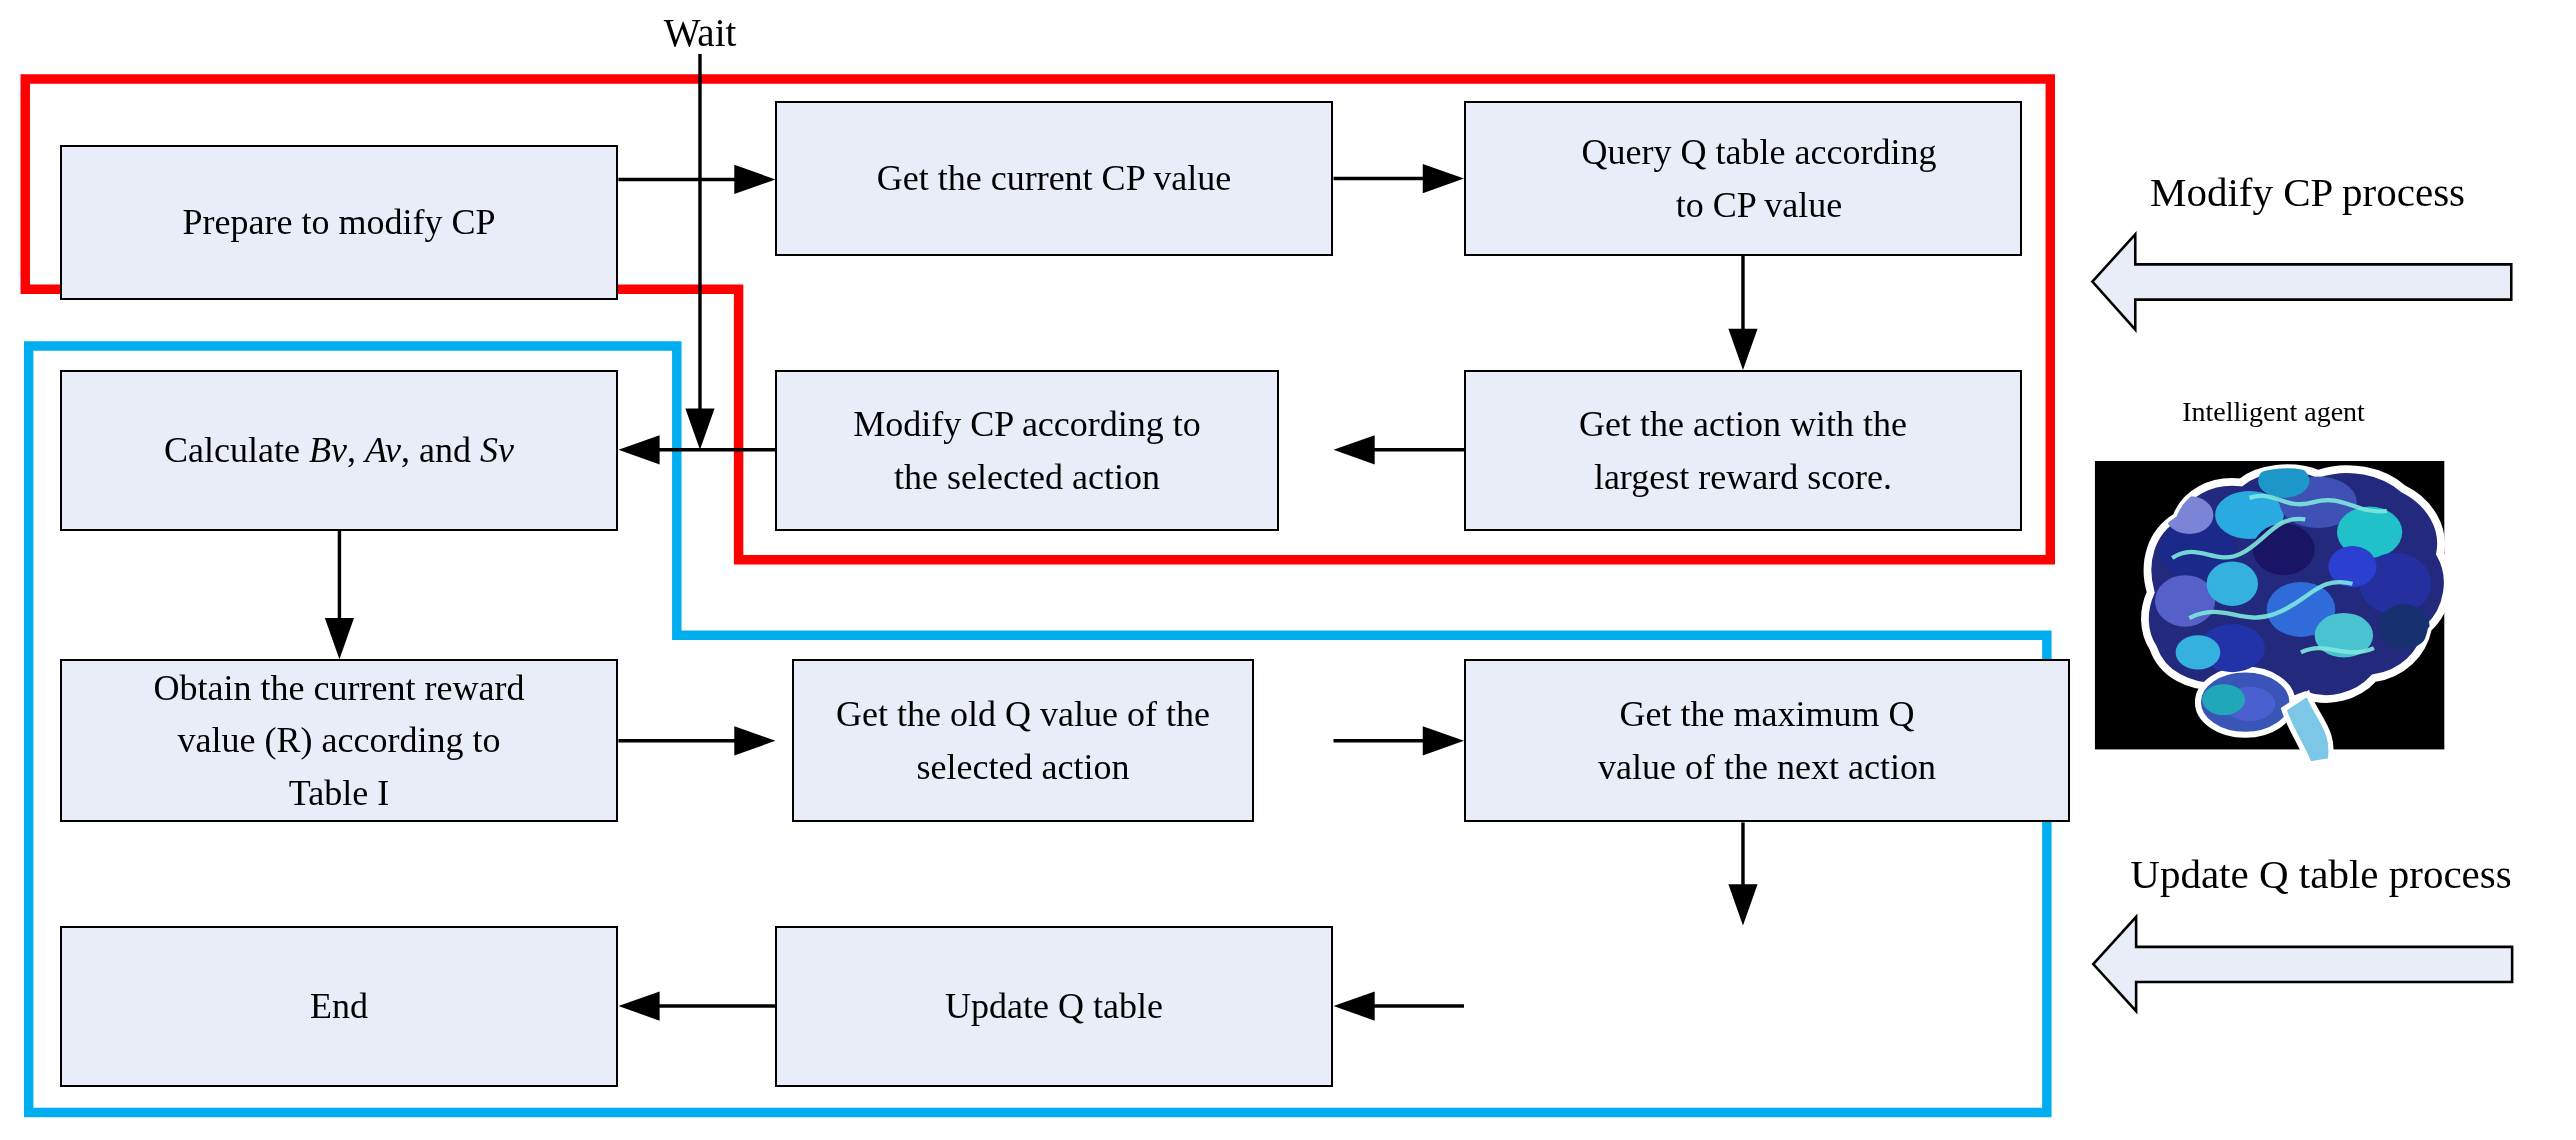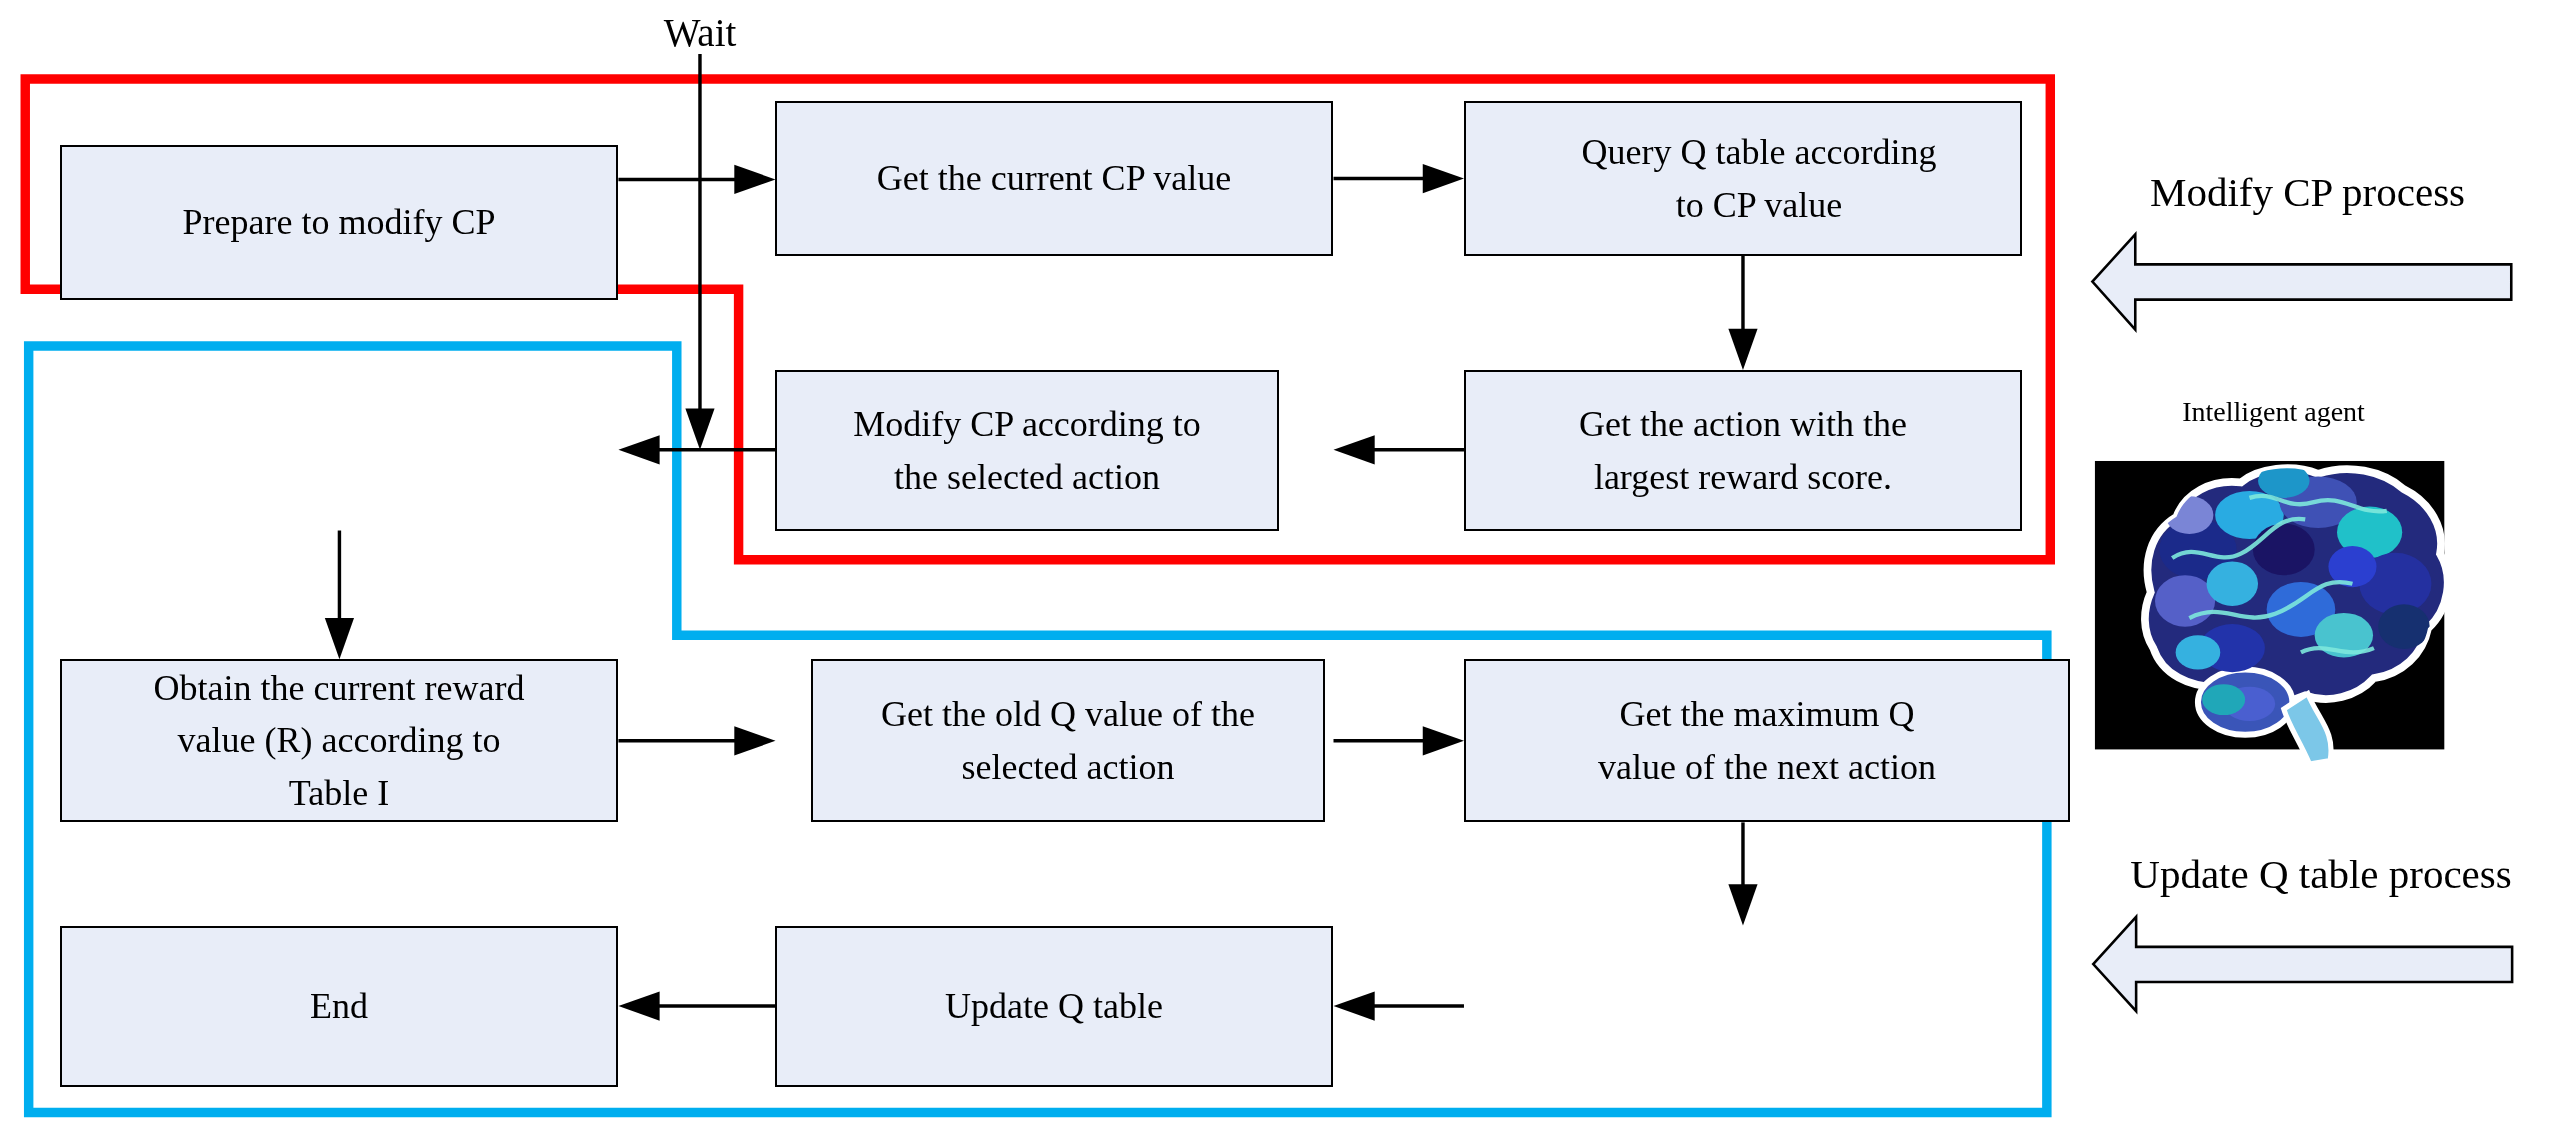--- a/index.html
+++ b/index.html
@@ -141,32 +141,35 @@
     </g>
   </svg>
 
   <div class="box" style="left:60px;top:101px;width:558px;height:155px;margin-top:44px;">Prepare to modify CP</div>
 
   <div class="box" style="left:775px;top:101px;width:558px;height:155px;">Get the current CP value</div>
 
   <div class="box" style="left:1464px;top:101px;width:558px;height:155px;padding-left:32px;">Query Q table according
 to CP value</div>
 
+  <div class="box" style="left:60px;top:370px;width:558px;height:161px;">
+    <span><span>Calculate </span><span class="ital">Bv</span><span>, </span><span class="ital">Av</span><span>, and </span><span class="ital">Sv</span></span>
+  </div>
 
   <div class="box" style="left:775px;top:370px;width:504px;height:161px;">Modify CP according to
 the selected action</div>
 
   <div class="box" style="left:1464px;top:370px;width:558px;height:161px;">Get the action with the
 largest reward score.</div>
 
   <div class="box" style="left:60px;top:659px;width:558px;height:163px;">Obtain the current reward
 value (R) according to
 Table I</div>
 
-  <div class="box" style="left:811px;top:659px;width:514px;height:163px;">Get the old Q value of the
+  <div class="box" style="left:792px;top:659px;width:462px;height:163px;">Get the old Q value of the
 selected action</div>
 
   <div class="box" style="left:1464px;top:659px;width:606px;height:163px;">Get the maximum Q
 value of the next action</div>
 
   <div class="box" style="left:60px;top:926px;width:558px;height:161px;">End</div>
 
   <div class="box" style="left:775px;top:926px;width:558px;height:161px;">Update Q table</div>
 
 

